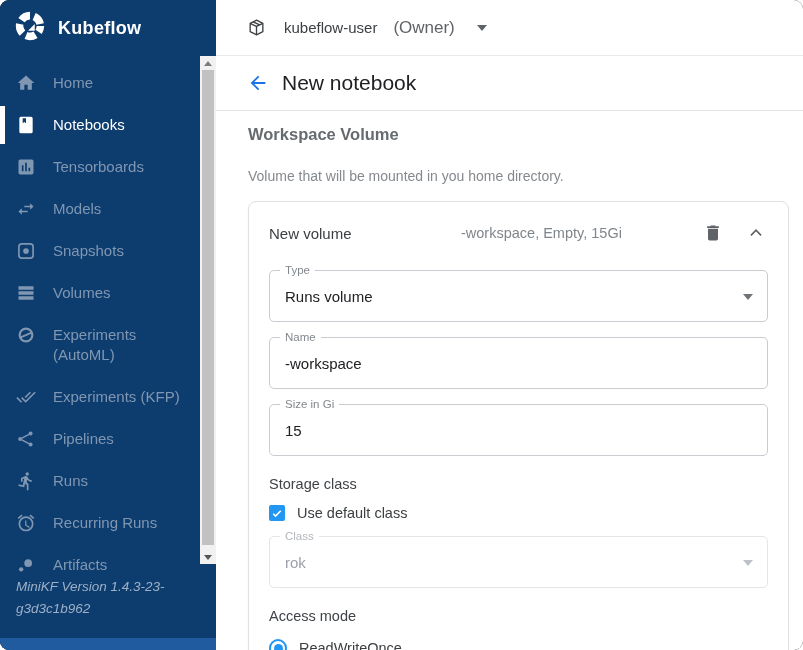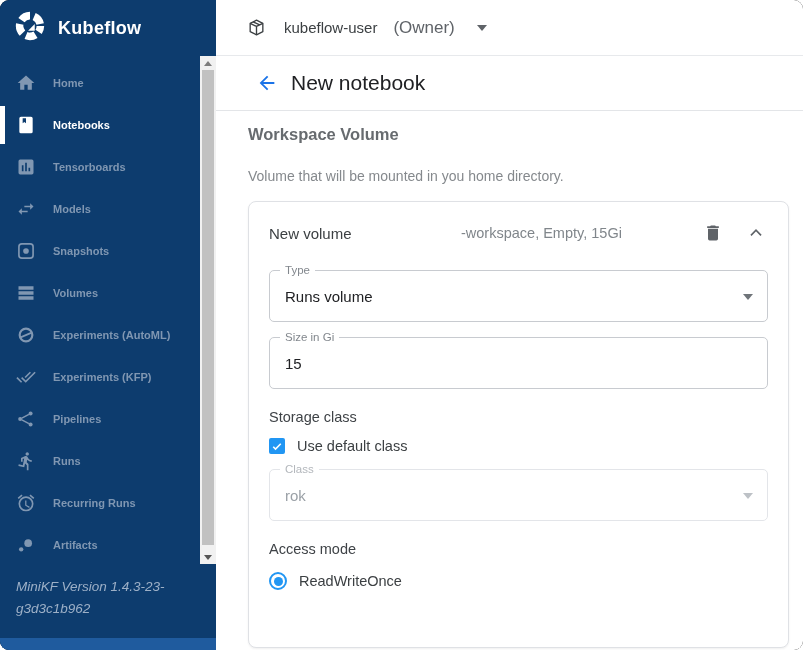--- a/index.html
+++ b/index.html
@@ -14,21 +14,21 @@
   .sidebar {
     position:absolute; left:0; top:0; width:216px; height:650px;
     background:var(--sidebar-bg,#0d3c6e); overflow:hidden;
   }
   .brand { display:flex; align-items:center; gap:11px; height:56px; padding-left:13px; cursor:pointer; }
   .brand-name { color:#fff; font-size:18px; font-weight:700; letter-spacing:.3px; }
   .nav { position:absolute; top:62px; left:0; width:200px; }
   .nav-item {
     position:relative; display:flex; align-items:flex-start;
     padding:11px 10px 11px 16px; color:var(--nav-fg,#8097b2);
-    font-size:11px; font-weight:700; line-height:20px; cursor:pointer;
+    font-size:15px; font-weight:400; line-height:20px; cursor:pointer;
   }
   .nav-item .nicon { width:20px; height:20px; margin-right:17px; flex:none; }
   .nav-item .nicon svg { display:block; }
   .nav-item.active { color:#ffffff; }
   .nav-item.active::before {
     content:""; position:absolute; left:0; top:2px; bottom:2px; width:5px; background:#fff;
   }
   .nav-label { padding-top:0px; max-width:140px; }
 
   .sidebar-footer { position:absolute; left:16px; top:576px; width:190px; }
@@ -48,21 +48,21 @@
 
   
   .main { position:absolute; left:216px; top:0; width:587px; height:650px; background:#fff; }
   .topbar { height:56px; border-bottom:1px solid #e7e9ec; display:flex; align-items:center; padding-left:31px; }
   .ns-selector { display:flex; align-items:center; gap:18px; cursor:pointer; }
   .pkg-icon { width:19px; height:19px; color:#3c4043; }
   .ns-name { font-size:15px; color:#3c4043; }
   .ns-role { font-size:17px; color:#5f6368; margin-left:-2px; }
   .ns-caret { width:0;height:0;border-left:5px solid transparent;border-right:5px solid transparent;border-top:6px solid #5f6368; margin-left:4px; }
 
-  .page-header { height:55px; border-bottom:1px solid #e3e5e8; display:flex; align-items:center; padding-left:40px; gap:13px; }
+  .page-header { height:55px; border-bottom:1px solid #e3e5e8; display:flex; align-items:center; padding-left:31px; gap:13px; }
   .back-btn { width:22px; height:22px; cursor:pointer; color:var(--accent-blue,#1a73e8); }
   .page-title { font-size:21px; color:var(--text-dark,#202124); }
 
   .section-head { padding:14px 32px 0; }
   .section-title { font-size:16.5px; font-weight:600; color:#676b6f; }
   .section-sub { font-size:14px; color:#85898d; margin-top:24px; }
 
   .card {
     margin:17px 0 0 32px; width:541px; background:#fff;
     border:1px solid #dfe1e5; border-radius:8px;
@@ -313,20 +313,24 @@
       </div>
 
       <div class="fields">
 
         <div class="field select">
           <span class="flabel">Type</span>
           <span class="fvalue">Runs volume</span>
           <span class="dd-caret"></span>
         </div>
 
+        <div class="field">
+          <span class="flabel">Name</span>
+          <span class="fvalue">-workspace</span>
+        </div>
 
         <div class="field">
           <span class="flabel">Size in Gi</span>
           <span class="fvalue">15</span>
         </div>
 
         <div class="group-label">Storage class</div>
 
         <div class="checkbox-row">
           <span class="checkbox checked" id="default-class-checkbox">

